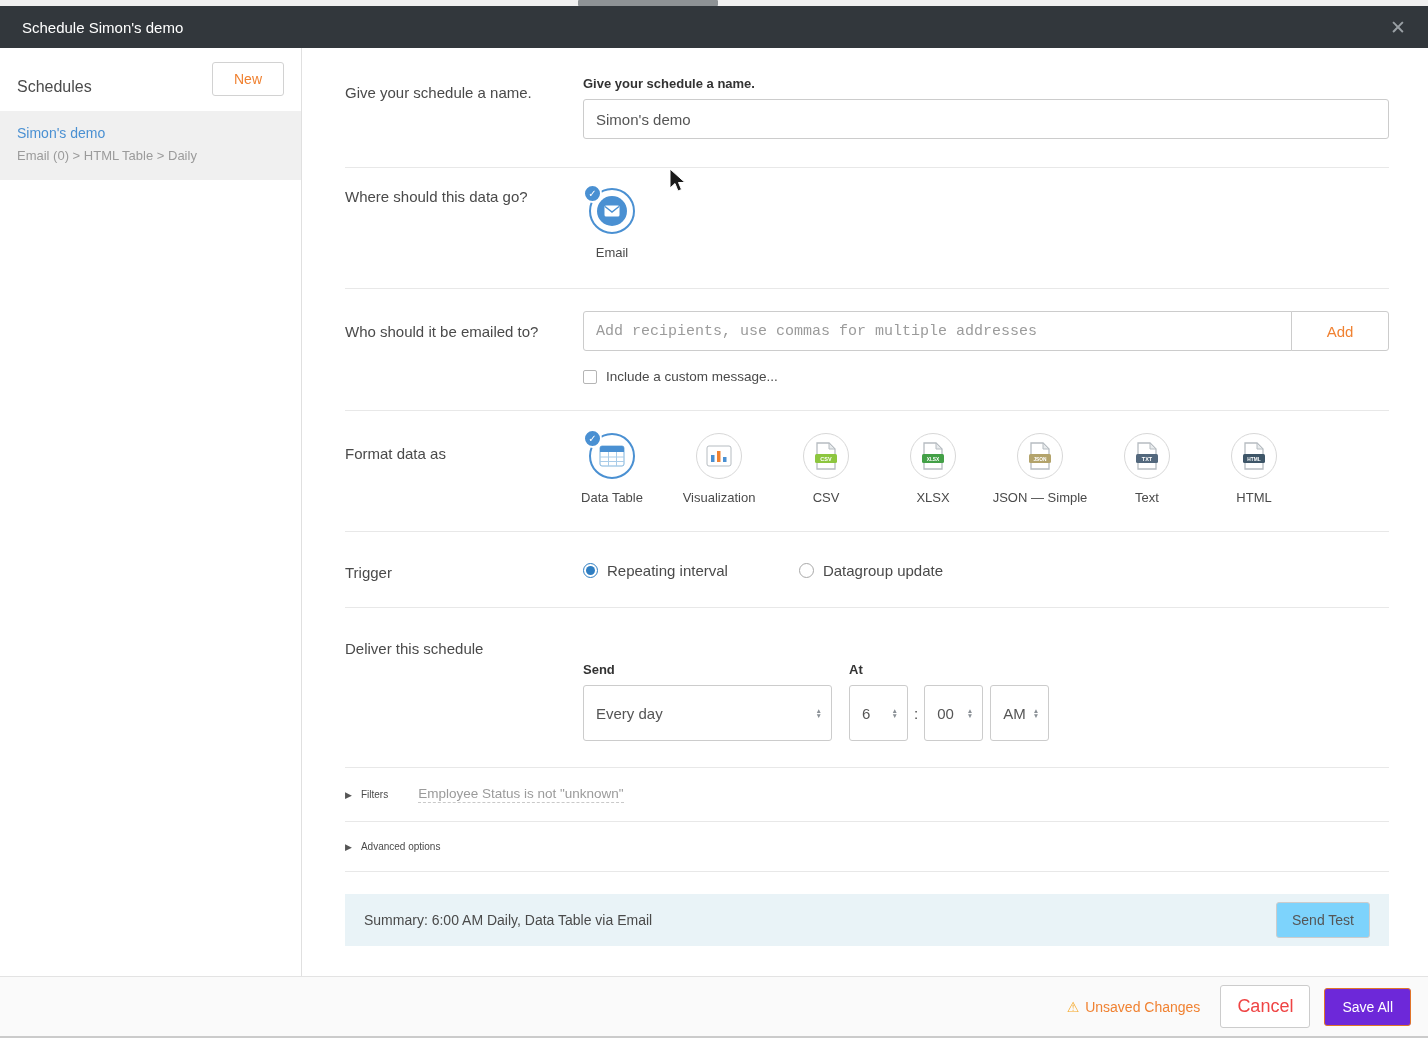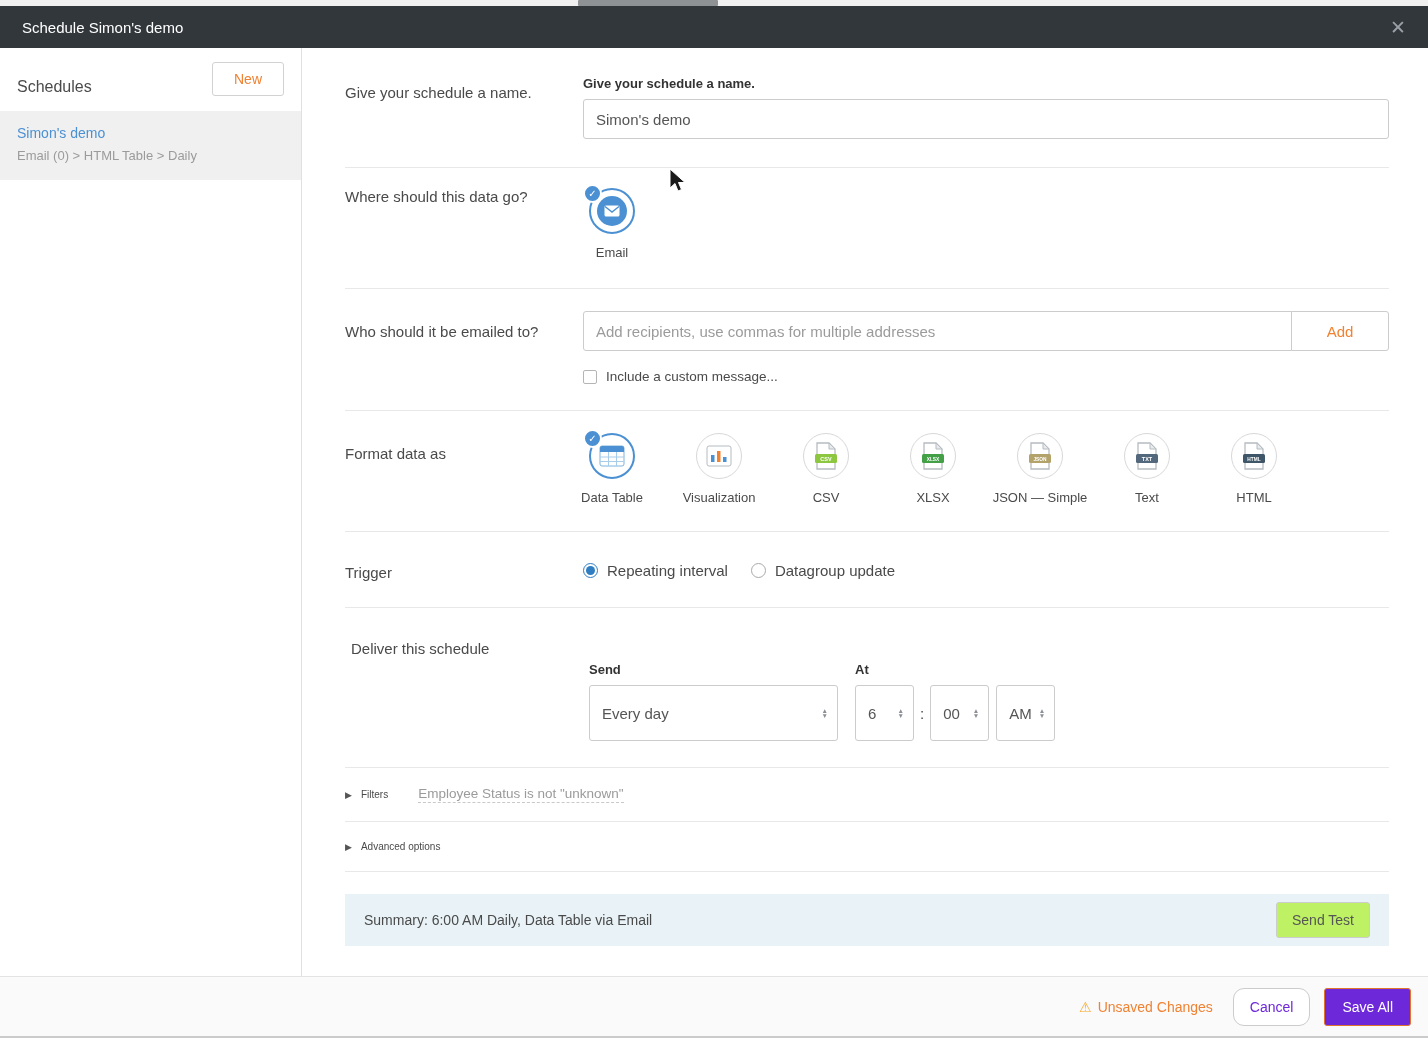--- a/index.html
+++ b/index.html
@@ -42,68 +42,68 @@
   .opt { width:58px; display:flex; flex-direction:column; align-items:center; cursor:pointer; }
   .opt-circle { width:46px; height:46px; border-radius:50%; border:1px solid #d8d8d8; background:#fff; display:flex; align-items:center; justify-content:center; position:relative; }
   .opt-circle.selected { border:2px solid #4a90d2; }
   .check-badge { position:absolute; top:-6px; left:-8px; width:19px; height:19px; border-radius:50%; background:#4a90d2; border:2px solid #fff; color:#fff; font-size:10px; display:flex; align-items:center; justify-content:center; }
   .opt-label { margin-top:11px; font-size:13px; color:#4a4a4a; white-space:nowrap; }
   .email-inner { width:30px; height:30px; border-radius:50%; background:#4a90d2; display:flex; align-items:center; justify-content:center; }
 
   .row-recip { padding:22px 0 26px; }
   .row-recip .row-label { padding-top:12px; }
   .recip-line { display:flex; }
-  .recip-input { flex:1; border-radius:3px 0 0 3px; }
+  .recip-input { flex:1; border-radius:3px 0 0 3px;font-family:Liberation Mono, monospace; }
   .add-btn { width:98px; height:40px; margin-left:-1px; background:#fff; border:1px solid #ccc; border-radius:0 3px 3px 0; color:#f08232; font-size:15px; cursor:pointer; font-family:inherit; }
   .custom-msg { display:flex; align-items:center; gap:9px; margin-top:18px; cursor:pointer; }
   .checkbox { width:14px; height:14px; border:1px solid #b5b5b5; border-radius:2px; background:#fff; flex-shrink:0; }
   .custom-msg-label { font-size:13.5px; color:#4a4a4a; }
 
   .row-format { padding:22px 0 26px; }
   .row-format .row-label { padding-top:12px; }
   .format-options { display:flex; gap:49px; }
 
   .row-trigger { padding:30px 0 26px; }
   .row-trigger .row-label { padding-top:2px; }
-  .radio-row { display:flex; align-items:flex-start; }
+  .radio-row { display:flex; align-items:flex-start;gap:48px; }
   .radio-opt { display:flex; align-items:center; gap:9px; cursor:pointer; }
   .radio-opt + .radio-opt { margin-left:23px; }
   .radio { width:15px; height:15px; border:1px solid #a9a9a9; border-radius:50%; background:#fff; flex-shrink:0; display:flex; align-items:center; justify-content:center; }
   .radio.selected { border-color:#2f7ec2; }
   .radio.selected::after { content:""; width:9px; height:9px; border-radius:50%; background:#2f7ec2; }
   .radio-label { font-size:15px; color:#4a4a4a; white-space:nowrap; }
 
   .row-deliver { padding:28px 0 26px; }
-  .row-deliver .row-label { padding-top:4px;margin-left:6px; }
+  .row-deliver .row-label { padding-top:4px; }
   .send-at { display:flex; margin-top:26px; }
   .send-group { width:249px; margin-right:17px; }
   .select { height:56px; border:1px solid #ccc; border-radius:3px; background:#fff; display:flex; align-items:center; padding:0 9px 0 12px; font-size:15px; color:#555; cursor:pointer; }
   .select-value { flex:1; white-space:nowrap; }
   .sel-arrows { display:flex; flex-direction:column; align-items:center; color:#8a9096; font-size:6.5px; line-height:5.5px; margin-left:6px; }
   .time-row { display:flex; align-items:center; }
   .time-select { width:59px; }
   .time-colon { margin:0 6px; color:#4a4a4a; font-size:15px; }
   .time-gap { width:7px; }
 
   .row-filters { padding:18px 0; align-items:center; border-bottom:1px solid #e8e8e8; display:flex; cursor:pointer; }
   .caret { font-size:9px; color:#555; margin-right:9px; }
   .collapse-label { font-size:10px; color:#4a4a4a; }
   .filters-summary { font-size:13.5px; color:#9b9b9b; margin-left:30px; border-bottom:1px dashed #c9c9c9; padding-bottom:1px; }
 
   .row-advanced { padding:19px 0; align-items:center; border-bottom:1px solid #e8e8e8; display:flex; cursor:pointer; }
 
   .summary-bar { margin-top:22px; background:#e9f3f7; height:52px; display:flex; align-items:center; padding:0 19px; }
   .summary-text { font-size:14px; color:#4a4a4a;text-align:center; }
-  .send-test-btn { margin-left:auto; background:#bef264; border:1px solid #ccc; border-radius:3px; color:#555; font-size:14px; padding:9px 15px; cursor:pointer; font-family:inherit; }
+  .send-test-btn { margin-left:auto; background:#7dd3fc; border:1px solid #ccc; border-radius:3px; color:#555; font-size:14px; padding:9px 15px; cursor:pointer; font-family:inherit; }
 
   
   .modal-footer { height:60px; flex-shrink:0; background:#fafafa; border-top:1px solid #e3e3e3; display:flex; align-items:center; justify-content:flex-end; padding:0 17px; }
   .unsaved { color:#f08232; font-size:14px; display:flex; align-items:center; gap:6px; margin-right:20px; }
   .warn-glyph { color:#f5a623; font-size:14px; }
-  .cancel-btn { background:#fff; border:1px solid #ccc; border-radius:11px; color:#6d28d9; font-size:14px; padding:10px 16px; cursor:pointer; margin-right:14px; font-family:inherit; }
+  .cancel-btn { background:#fff; border:1px solid #ccc; border-radius:3px; color:#ef4444; font-size:18px; padding:10px 16px; cursor:pointer; margin-right:14px; font-family:inherit; }
   .save-btn { background:#6d28d9; border:1px solid #e0742a; border-radius:3px; color:#fff; font-size:14px; padding:10px 17px; cursor:pointer; font-family:inherit; }
 
   .mouse-cursor { position:absolute; left:668px; top:168px; pointer-events:none; }
 </style>
 </head>
 <body>
 
 <div class="backdrop-strip">
   <div class="backdrop-frag"></div>
 </div>

